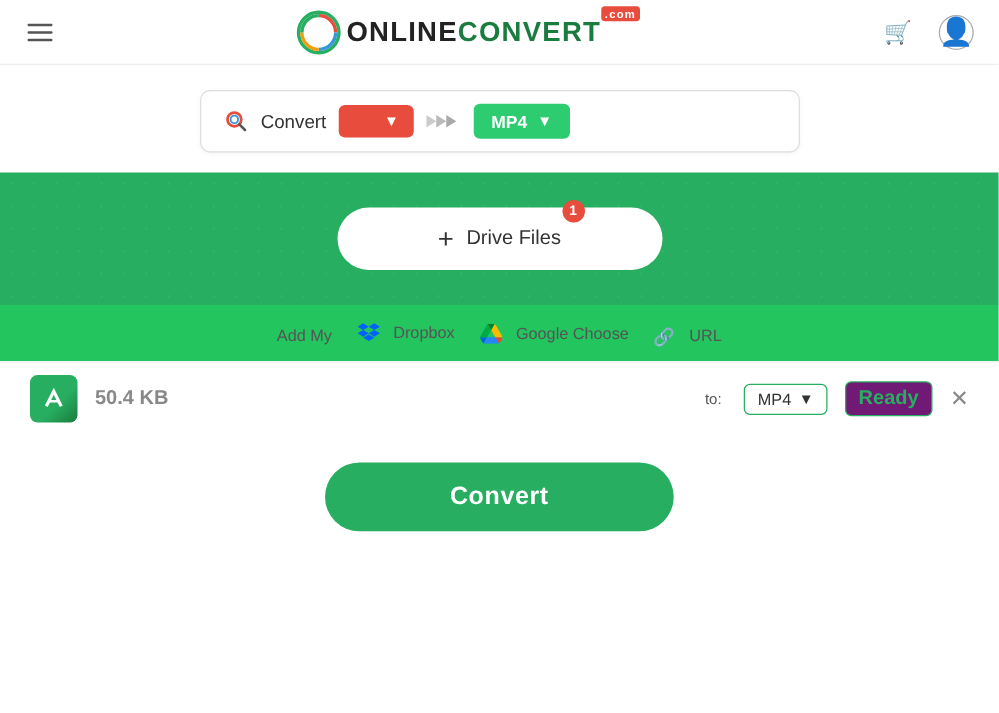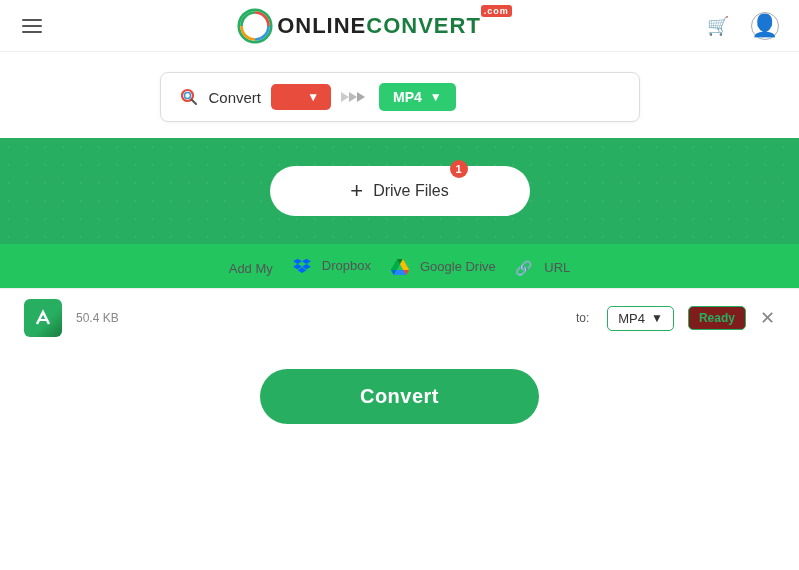--- a/index.html
+++ b/index.html
@@ -236,49 +236,50 @@
       height: 38px;
       background: linear-gradient(135deg, #27ae60 60%, #1a7c3e 100%);
       border-radius: 6px;
       display: flex;
       align-items: center;
       justify-content: center;
       color: #fff;
       font-size: 16px;
     }
     .file-size {
-      font-size: 12px;
+      font-size: 16px;
       color: #888;
       min-width: 50px;
+      font-weight: bold;
     }
     .file-spacer { flex: 1; }
     .file-to-label {
       font-size: 12px;
       color: #555;
       margin-right: 4px;
     }
     .file-format-dropdown {
       display: flex;
       align-items: center;
       border: 1.5px solid #27ae60;
       border-radius: 5px;
       padding: 4px 10px;
       font-size: 13px;
       color: #333;
       cursor: pointer;
       gap: 6px;
       background: #fff;
     }
     .ready-badge {
-      background: #7f1d1d;
+      background: #701a75;
       border: 1.5px solid #27ae60;
       color: #27ae60;
       border-radius: 5px;
       padding: 4px 10px;
-      font-size: 12px;
+      font-size: 16px;
       font-weight: bold;
     }
     .close-btn {
       background: none;
       border: none;
       cursor: pointer;
       color: #888;
       font-size: 18px;
       display: flex;
       align-items: center;
@@ -390,21 +391,21 @@
     <span class="gdrive-icon">
       <svg width="18" height="16" viewBox="0 0 87.3 78">
           <path d="M6.6 66.85l3.85 6.65c.8 1.4 1.95 2.5 3.3 3.3l13.75-23.8H0c0 1.55.4 3.1 1.2 4.5z" fill="#0066da"></path>
           <path d="M43.65 25L29.9 1.2C28.55 2 27.4 3.1 26.6 4.5L1.2 48.55A9.06 9.06 0 000 53.05h27.5z" fill="#00ac47"></path>
           <path d="M73.55 76.8c1.35-.8 2.5-1.9 3.3-3.3l1.6-2.75 7.65-13.25c.8-1.4 1.2-2.95 1.2-4.5H59.8l5.85 11.5z" fill="#ea4335"></path>
           <path d="M43.65 25L57.4 1.2C56.05.4 54.5 0 52.9 0H34.4c-1.6 0-3.15.45-4.5 1.2z" fill="#00832d"></path>
           <path d="M59.8 53.05H27.5L13.75 76.85c1.35.8 2.9 1.2 4.5 1.2h50.8c1.6 0 3.15-.45 4.5-1.2z" fill="#2684fc"></path>
           <path d="M73.4 26.5l-12.6-21.8A9.19 9.19 0 0057.4 1.2L43.65 25l16.15 28.05H87.3c0-1.55-.4-3.1-1.2-4.5z" fill="#ffba00"></path>
         </svg>
     </span>
-    <span>Google Drive</span>
+    <span>Google Choose</span>
   </button>
   <button class="add-my-btn">
     <span class="url-icon">🔗</span>
     <span>URL</span>
   </button>
 </div>
 
 <div class="file-row">
   <div class="file-thumb">
     <svg width="20" height="20" viewBox="0 0 20 20">

